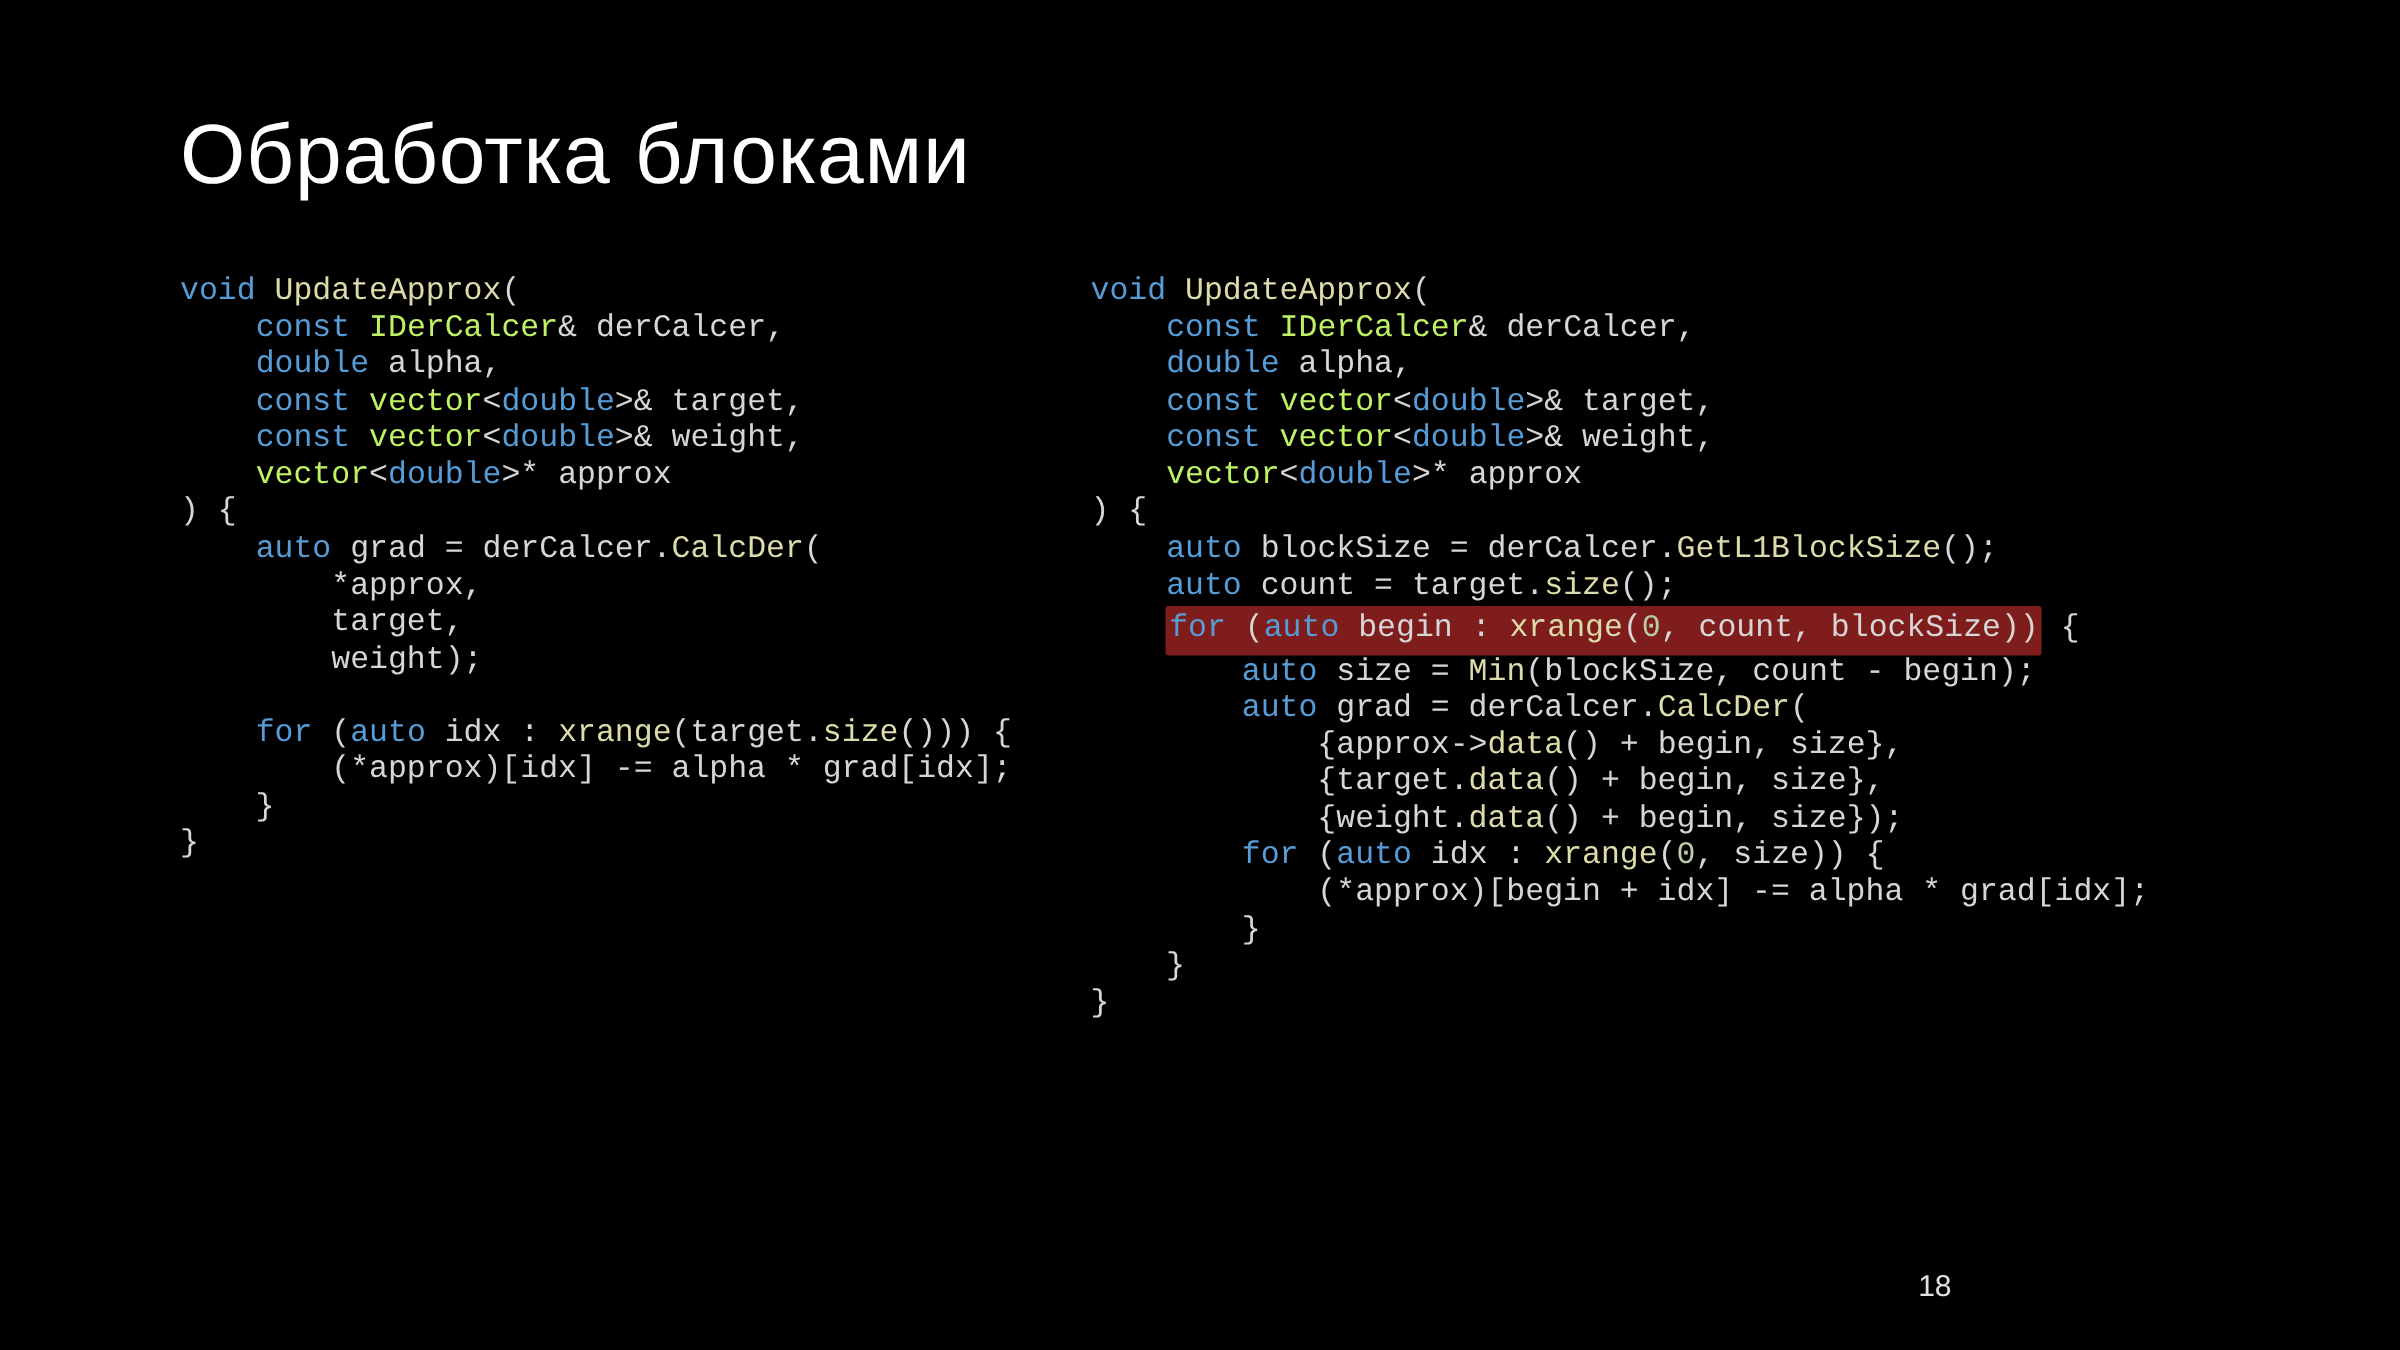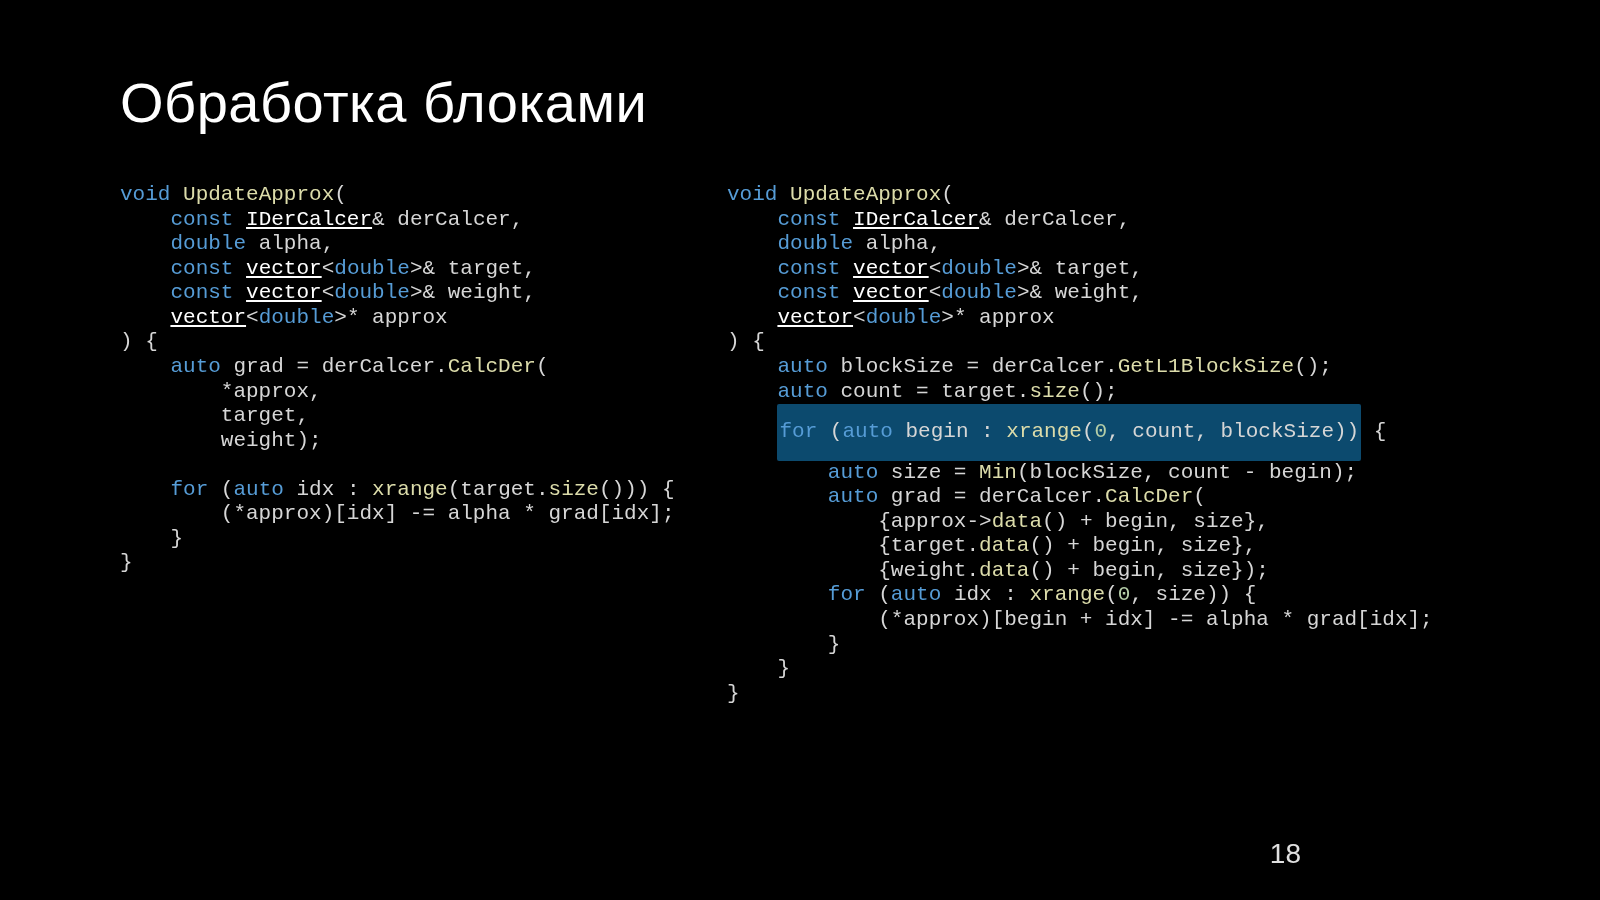--- a/index.html
+++ b/index.html
@@ -36,34 +36,34 @@
   }
   pre.code {
     margin: 0;
     font-family: "Consolas", "Menlo", "Courier New", monospace;
     font-size: 21px;
     line-height: 1.17;
     color: #d6d6d6;
     white-space: pre;
   }
   .tok-kw   { color: #569cd6; }  
-  .tok-type { color: #ffffff; text-decoration: underline; }  
+  .tok-type { color: #bef264; }  
   .tok-fn   { color: #dcdcaa; }  
   .tok-num  { color: #b5cea8; }
   .hl {
-    background: #0c4a6e;
+    background: #7f1d1d;
     border-radius: 2px;
-    padding: 16px 2px;
+    padding: 4px 2px;
     display: inline-block;
   }
   .page-num {
     position: absolute;
     right: 55px;
     bottom: 30px;
-    font-size: 28px;
+    font-size: 20px;
     color: #e0e0e0;
   }
 </style>
 </head>
 <body>
 
 <div class="slide">
 
   <h1 class="title">Обработка блоками</h1>
 

